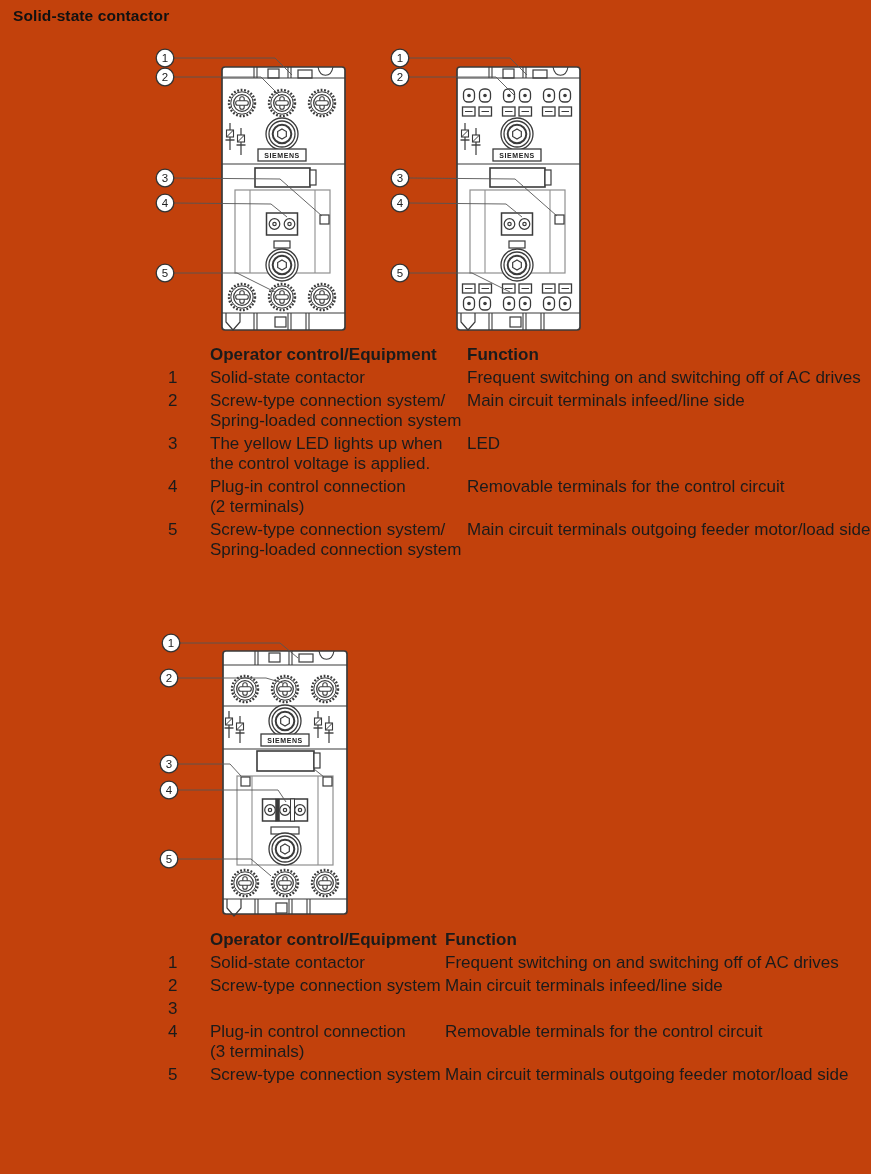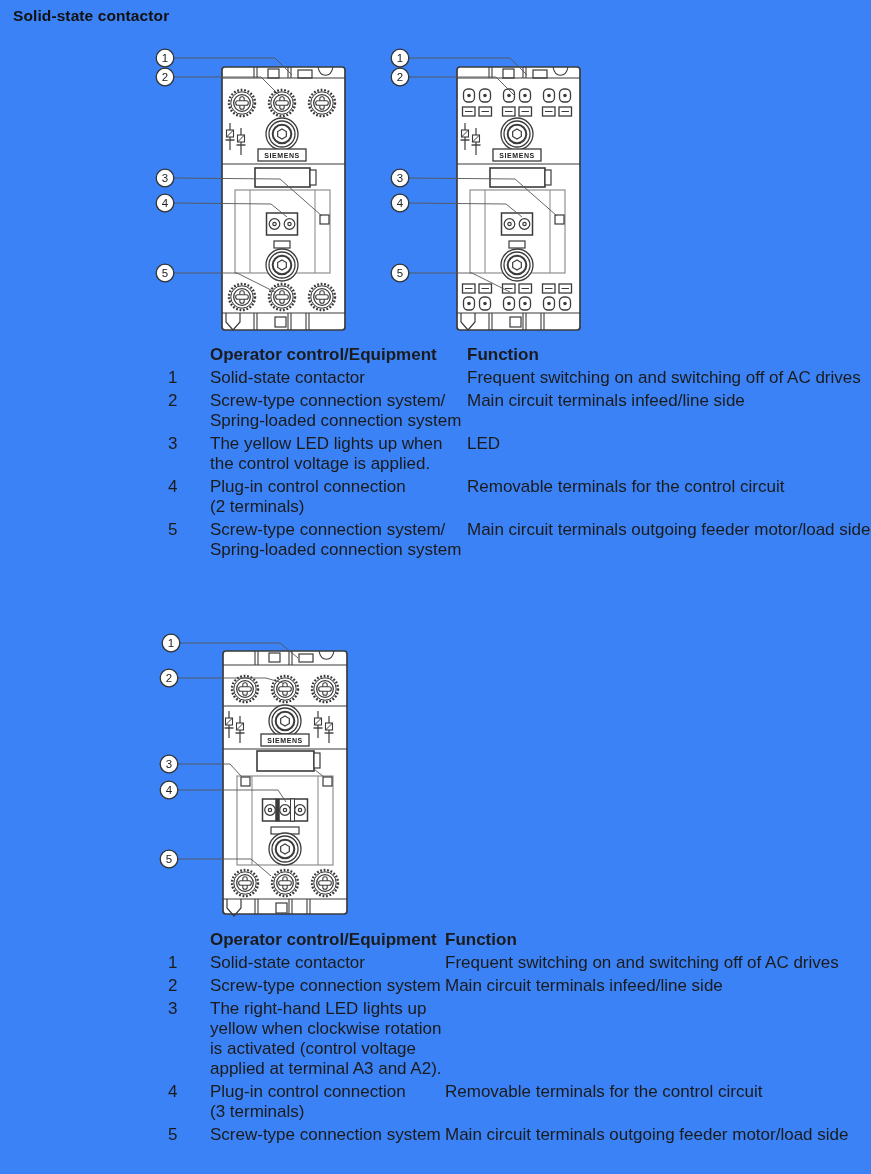--- a/index.html
+++ b/index.html
@@ -1,17 +1,17 @@
 <!DOCTYPE html>
 <html><head>
 <meta charset="utf-8">
 <style>
   html,body{margin:0;padding:0;background:#fff;}
   .page{
-    position:relative;width:871px;height:1174px;background:#3b82f6;overflow:hidden;
+    position:relative;width:871px;height:1174px;background:#c2410c;overflow:hidden;
     font-family:"Liberation Sans","DejaVu Sans",sans-serif;color:#1b1b1b;
   }
   .heading{
     position:absolute;left:13px;margin:0;font-size:15.5px;font-weight:bold;color:#111;
     letter-spacing:.1px;
   }
   #heading-1{top:7px;}
   #heading-2{top:593px;}
   .diagram{position:absolute;width:230px;height:300px;}
   #diagram-a{left:140px;top:45px;}
@@ -542,21 +542,21 @@
         <div class="cell">Solid-state contactor</div>
         <div class="cell"><div class="para">Frequent switching on and switching off of AC drives</div></div>
       </div>
       <div class="trow">
         <div class="cell">2</div>
         <div class="cell">Screw-type connection system</div>
         <div class="cell"><div class="para">Main circuit terminals infeed/line side</div></div>
       </div>
       <div class="trow">
         <div class="cell">3</div>
-        <div class="cell"><div class="para">The right-hand LED lights up yellow when clockwise rotation is activated (control voltage applied at terminal A3 and A2).</div></div>
+        <div class="cell"></div>
       </div>
       <div class="trow">
         <div class="cell">4</div>
         <div class="cell">Plug-in control connection
 (3 terminals)</div>
         <div class="cell"><div class="para">Removable terminals for the control circuit</div></div>
       </div>
       <div class="trow">
         <div class="cell">5</div>
         <div class="cell">Screw-type connection system</div>

